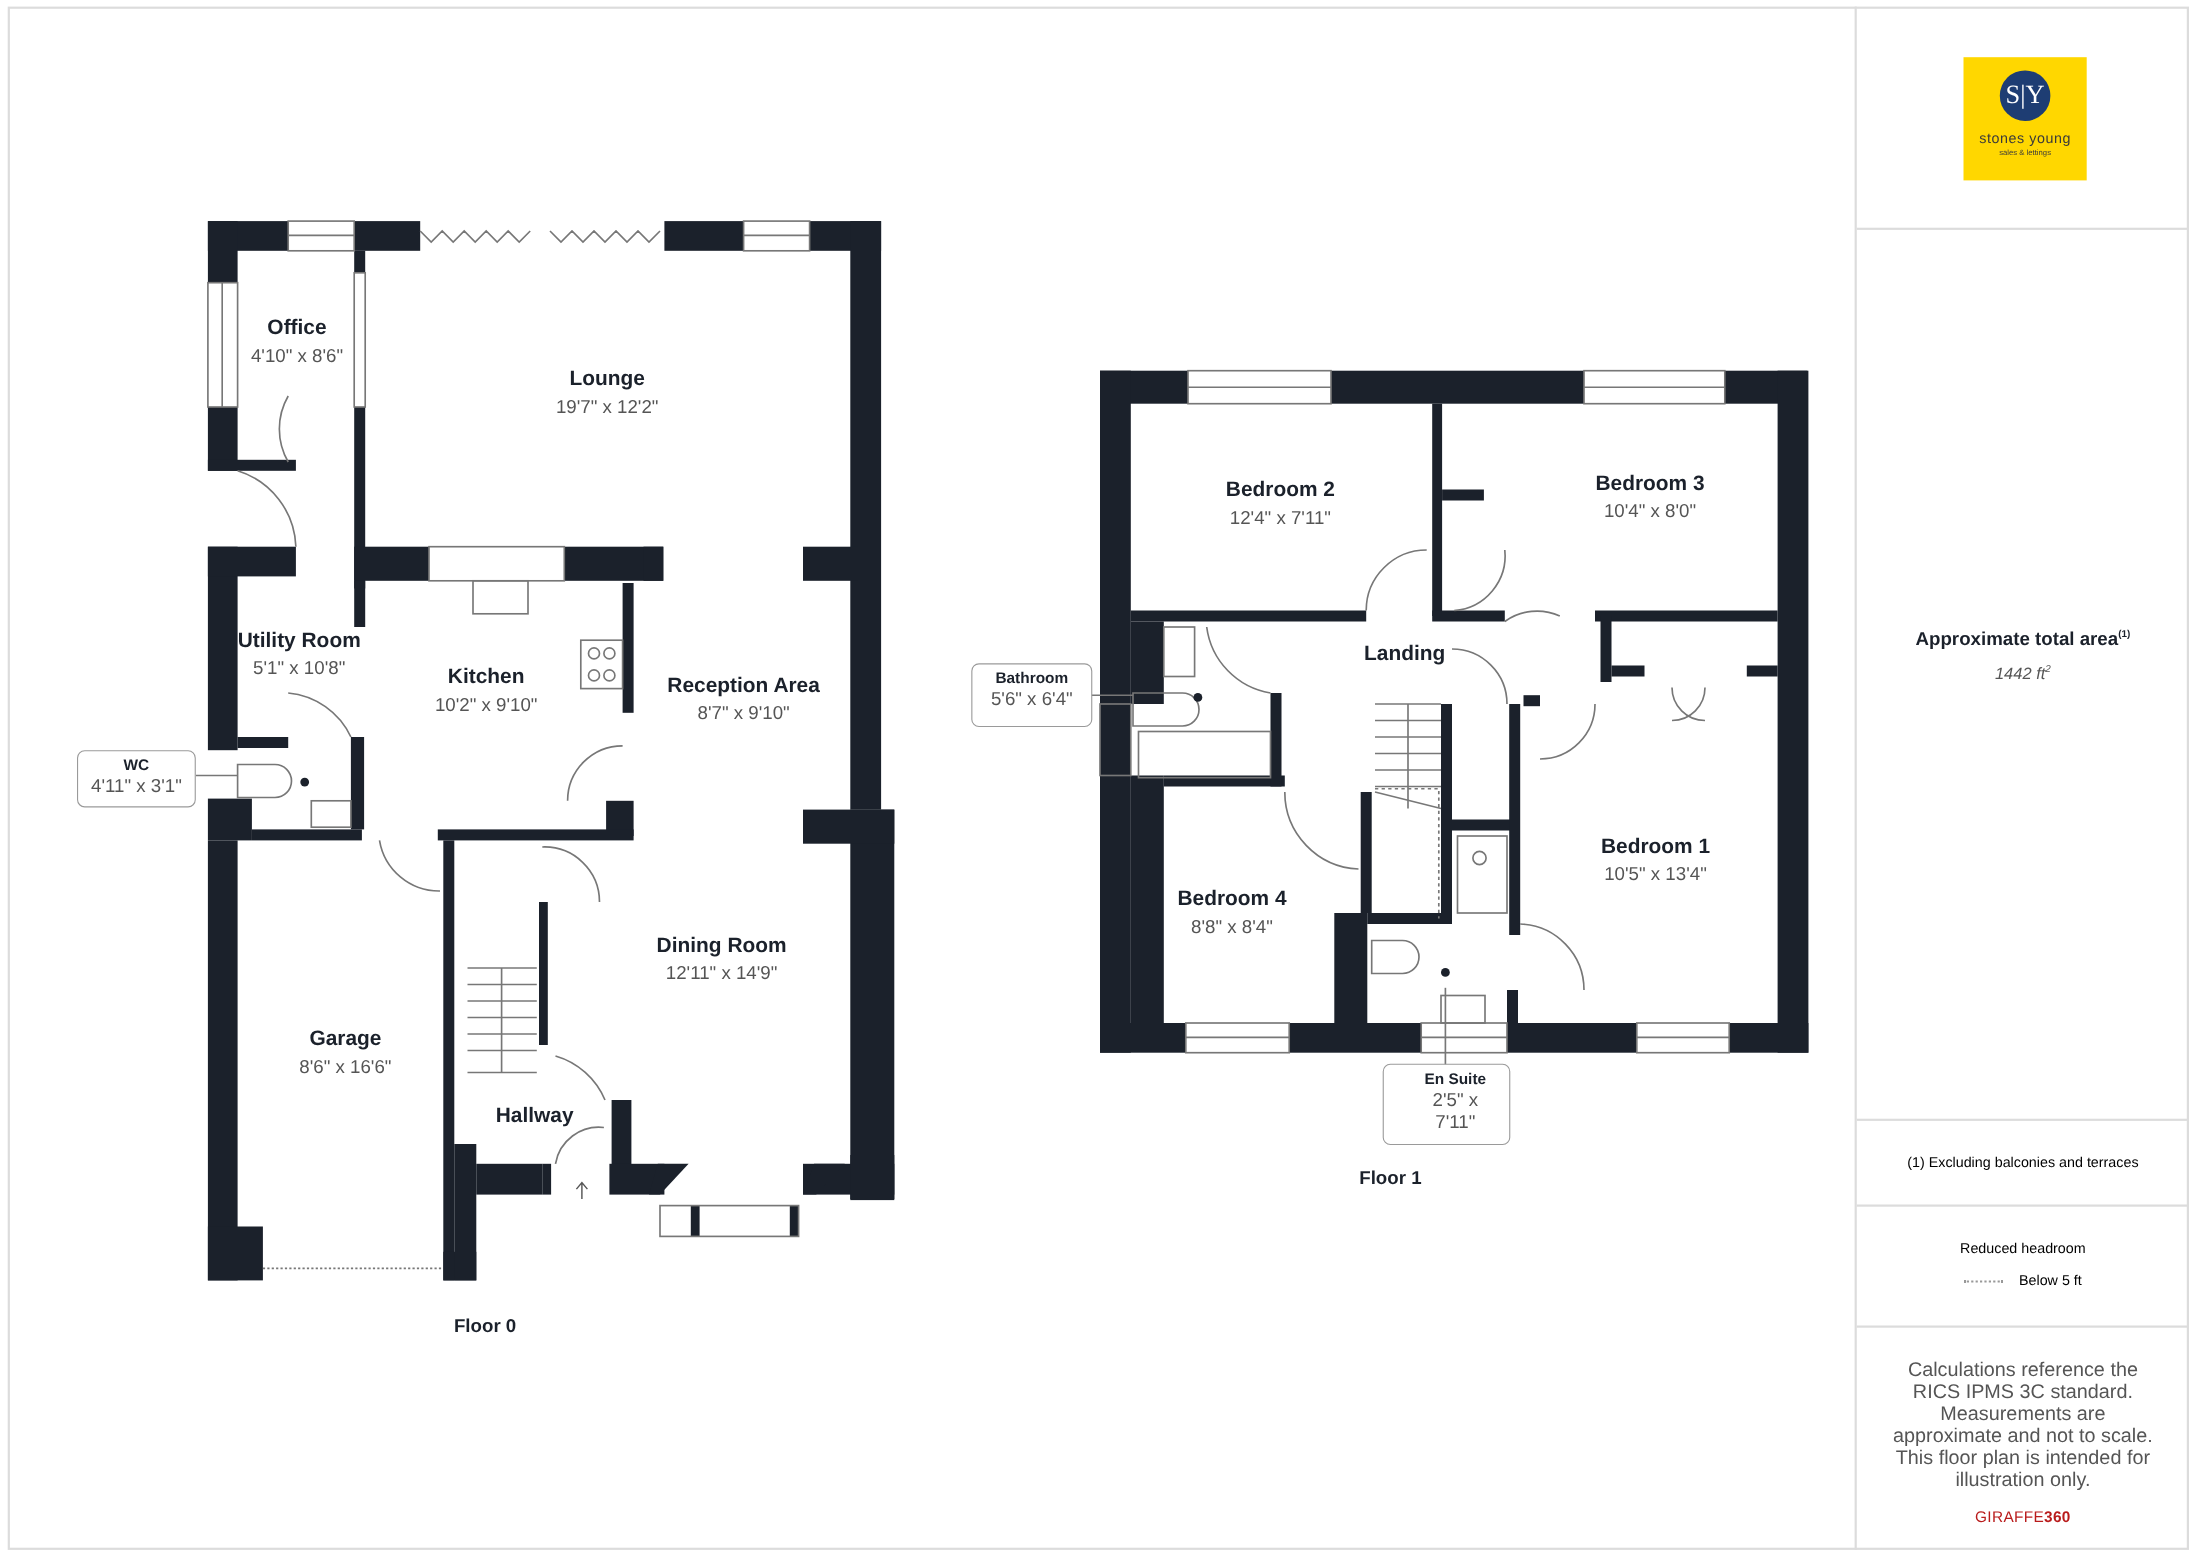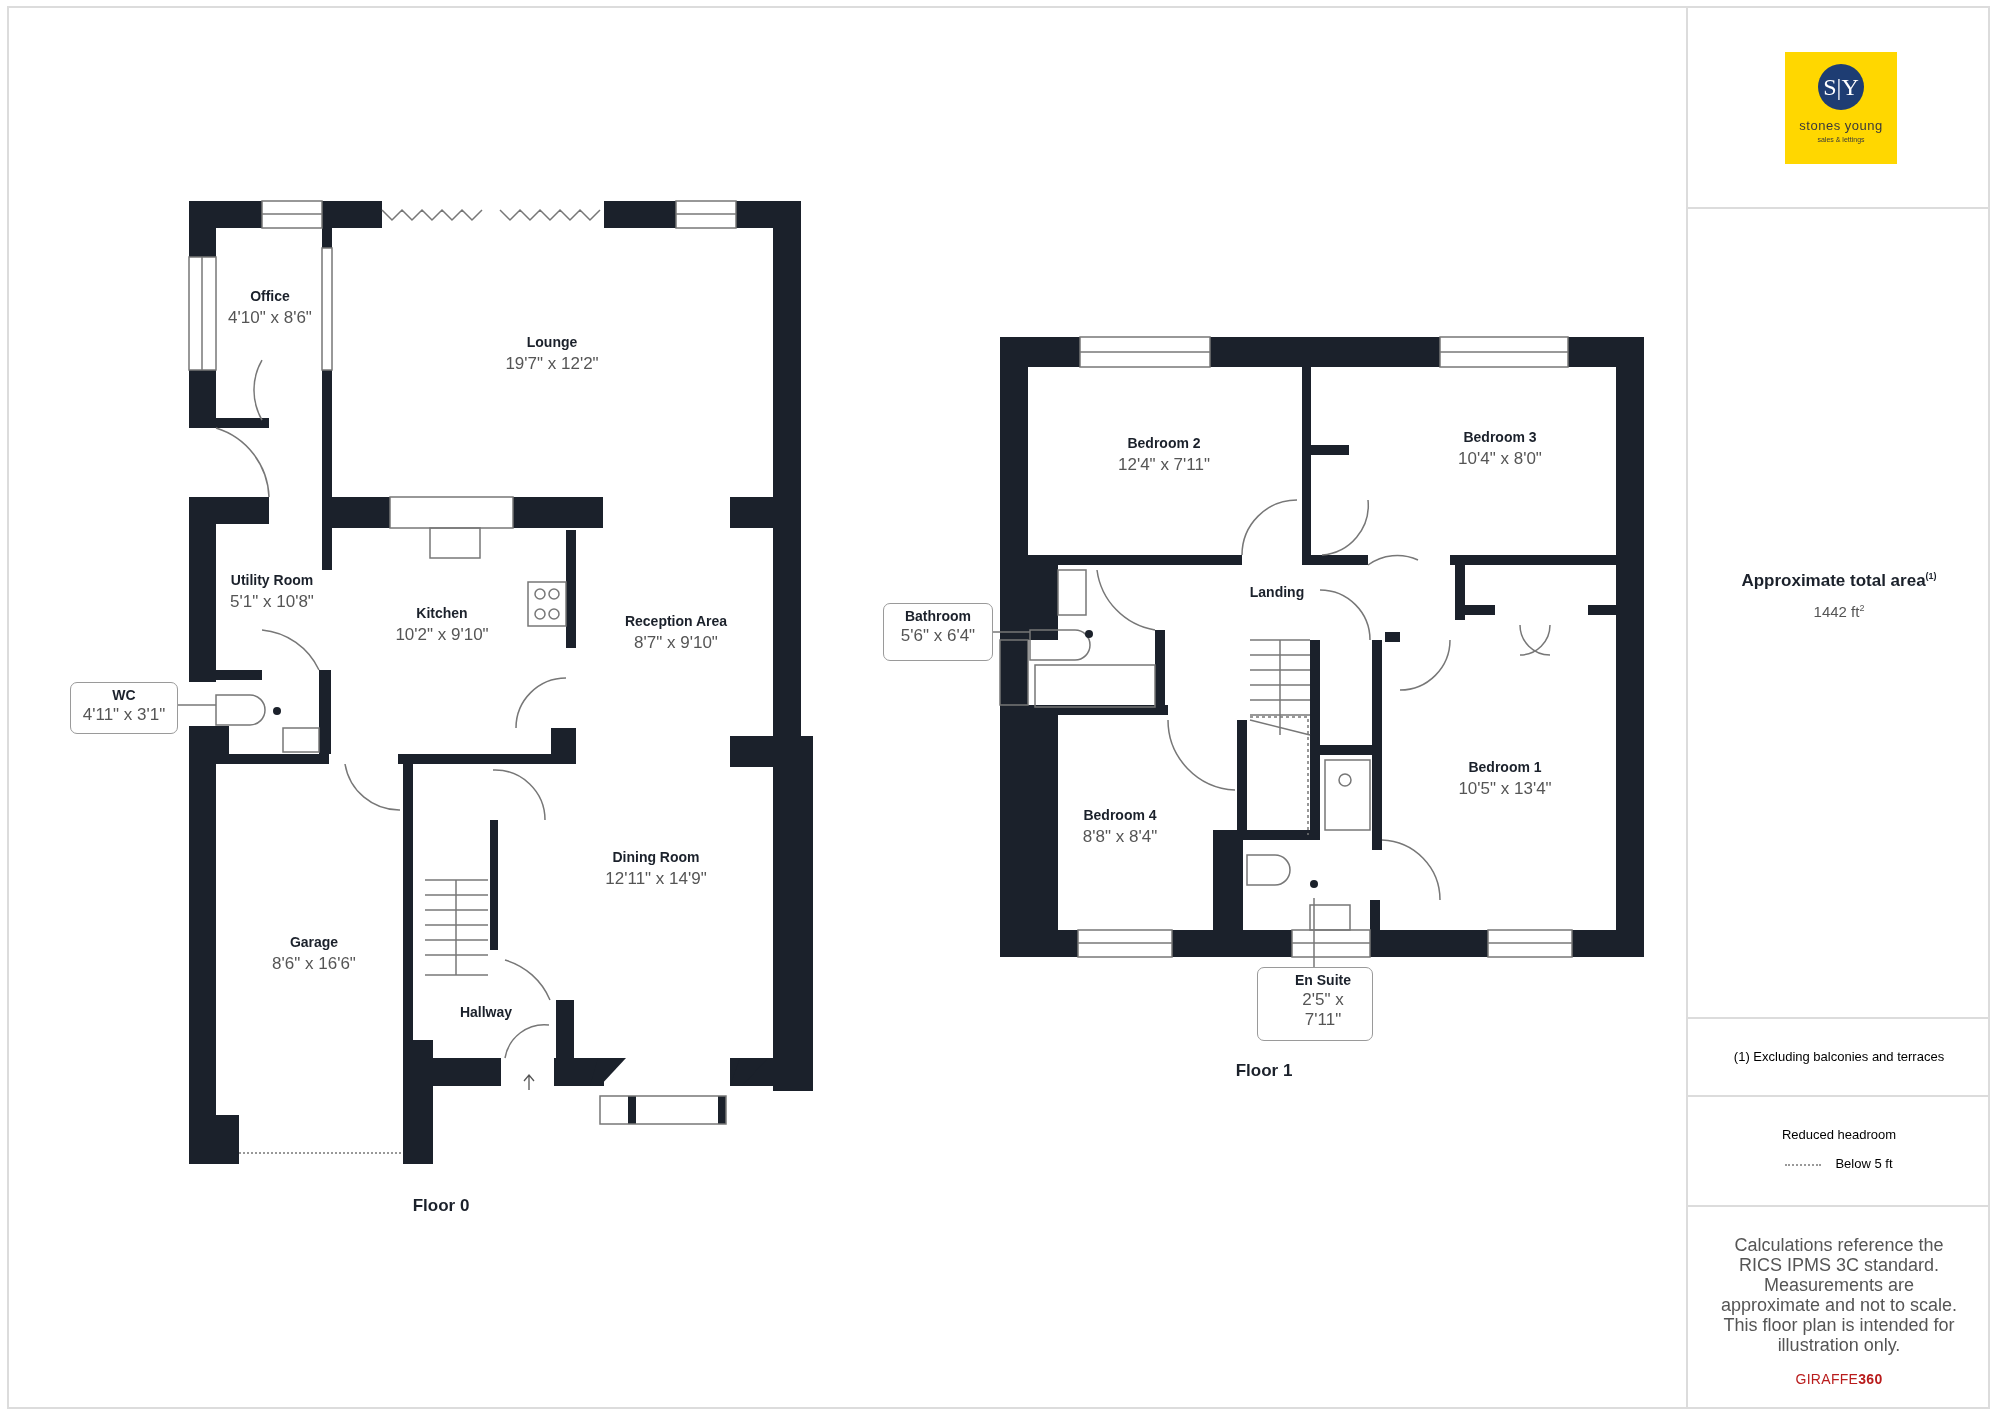--- a/index.html
+++ b/index.html
@@ -6,30 +6,30 @@
   body { width:2000px; height:1415px; position:relative; overflow:hidden; font-family:"Liberation Sans", sans-serif; color:#1b212b; }
   .frame { position:absolute; left:7px; top:6px; width:1983px; height:1403px; border:2px solid #dcdcdc; box-sizing:border-box; }
   .sidebar { position:absolute; left:1686px; top:6px; width:304px; height:1403px; border-left:2px solid #dcdcdc; box-sizing:border-box; }
   .sb-sec { position:absolute; left:0; width:100%; border-bottom:2px solid #dcdcdc; box-sizing:border-box; text-align:center; }
   .logo { position:absolute; left:97px; top:46px; width:112px; height:112px; background:#ffd700; }
   .logo-circle { position:absolute; left:33px; top:12px; width:46px; height:46px; border-radius:50%; background:#1e3d73; color:#fff; font-family:"Liberation Serif", serif; font-size:24px; line-height:46px; text-align:center; }
   .logo-name { position:absolute; left:0; top:66px; width:100%; text-align:center; font-size:13px; color:#3a3a3a; letter-spacing:0.5px; }
   .logo-sub { position:absolute; left:0; top:84px; width:100%; text-align:center; font-size:7px; color:#3a3a3a; }
   .area-title { font-weight:bold; font-size:17px; color:#1b212b; margin-top:0; }
   .area-title sup { font-size:9px; }
-  .area-value { font-size:15px; color:#555; margin-top:12px; }
+  .area-value { font-size:15px; color:#555; margin-top:12px;font-style:italic; }
   .area-value sup { font-size:9px; }
   .note { font-size:13px; color:#000000; }
   .calc { font-size:18px; color:#555; line-height:20px; padding:0 30px; }
   .brand { font-size:14px; color:#b91c1c; margin-top:16px; letter-spacing:0.3px; }
   .brand b { font-weight:bold; }
   .dots { display:inline-block; width:36px; border-top:2px dotted #999; vertical-align:middle; margin-right:14px; }
   svg.plan { position:absolute; left:0; top:0; }
   .lbl { position:absolute; text-align:center; transform:translateX(-50%); white-space:nowrap; }
-  .lbl .n { font-weight:bold; font-size:14px; color:#1b212b; display:block; }
+  .lbl .n { font-weight:bold; font-size:19px; color:#1b212b; display:block; }
   .lbl .d { font-size:17px; color:#555; display:block; margin-top:4px; }
   .box { position:absolute; border:1.5px solid #9a9a9a; border-radius:7px; background:#fff; text-align:center; padding:4px 8px; box-sizing:border-box; }
   .box .n { font-weight:bold; font-size:14px; color:#1b212b; display:block; }
   .box .d { font-size:17px; color:#555; display:block; margin-top:2px; }
   .floor { position:absolute; font-weight:bold; font-size:17px; color:#1b212b; transform:translateX(-50%); }
 </style>
 </head>
 <body>
 
 <div class="frame"></div>

